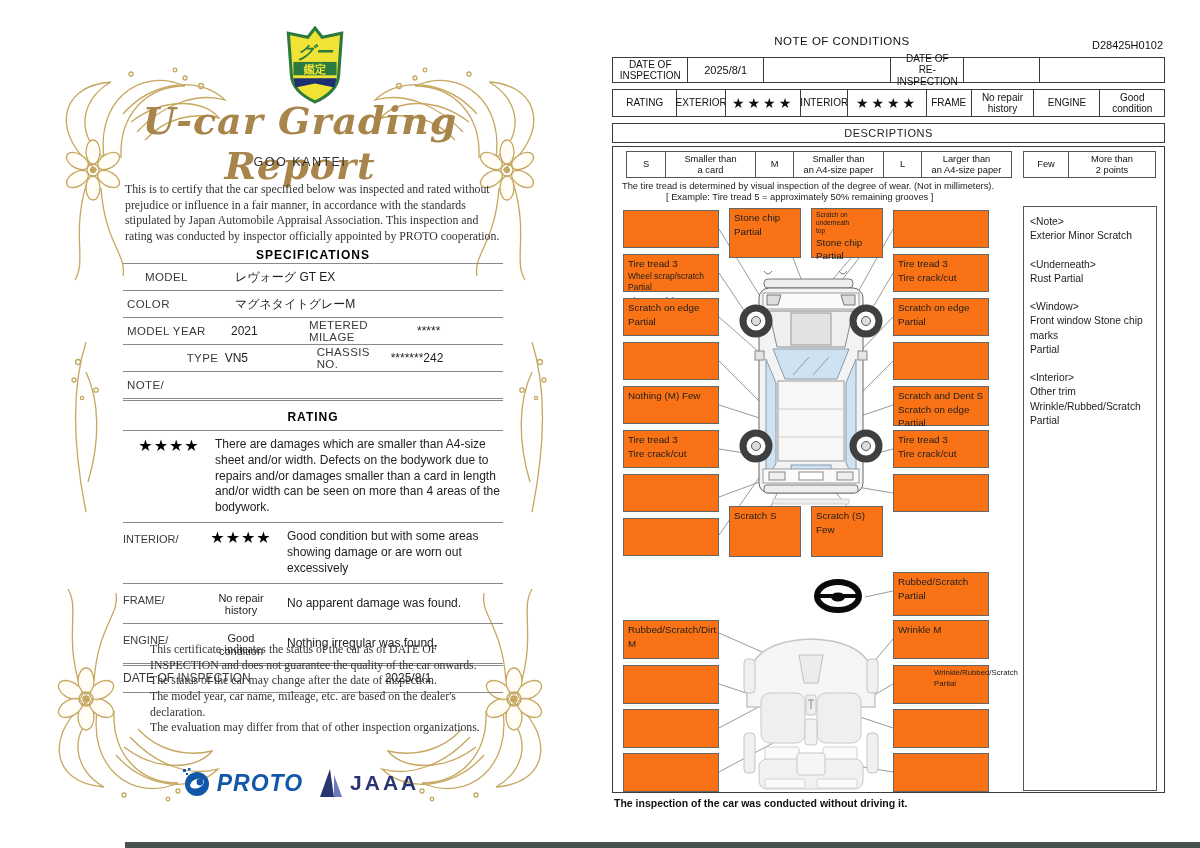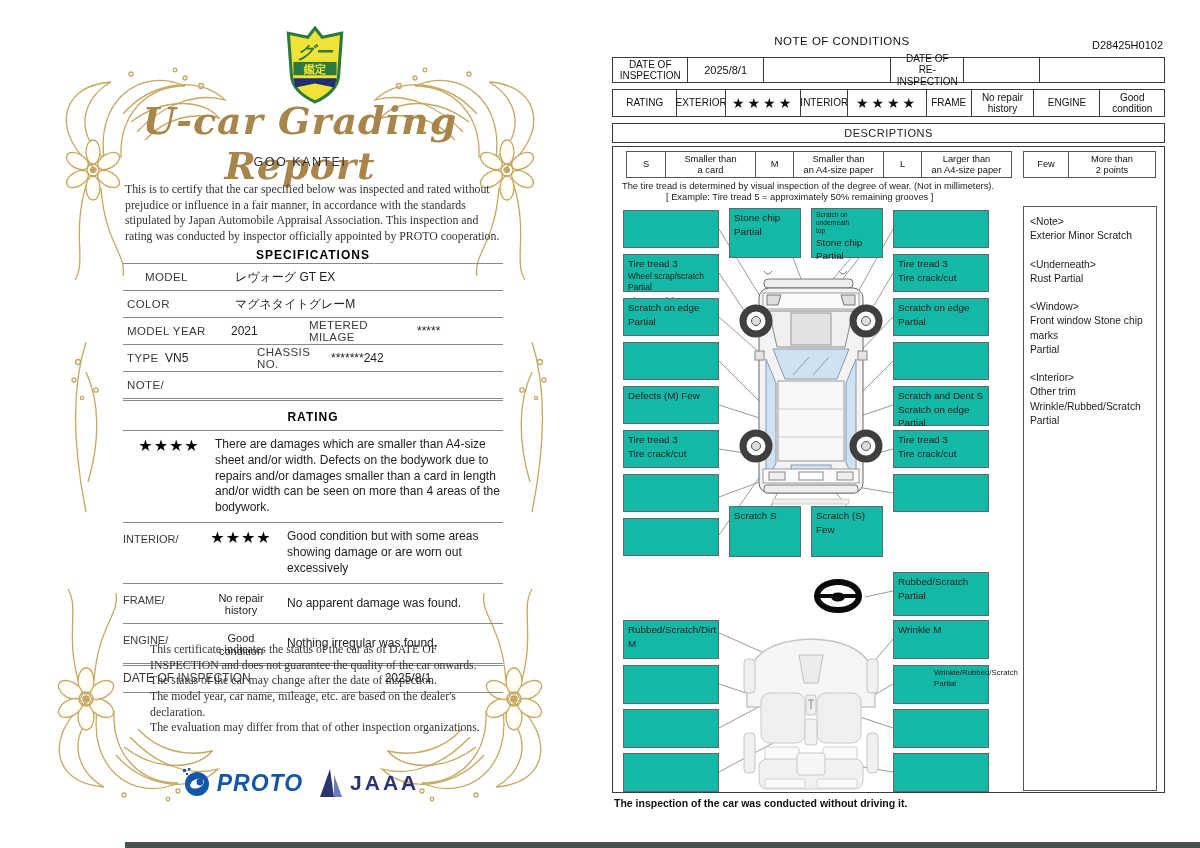--- a/index.html
+++ b/index.html
@@ -53,21 +53,21 @@
   #desc-bar{position:absolute;left:0;top:95px;width:553px;height:20px;border:1.5px solid #3c3c3c;
     box-sizing:border-box;display:flex;align-items:center;justify-content:center;
     font-size:11px;letter-spacing:.5px;}
   #main-box{position:absolute;left:0;top:118px;width:553px;height:647px;
     border:1.5px solid #3c3c3c;box-sizing:border-box;}
   .legend{position:absolute;display:flex;border:1px solid #555;height:27px;box-sizing:border-box;}
   .lcell{border-left:1px solid #555;display:flex;align-items:center;justify-content:center;
     text-align:center;font-size:9.3px;line-height:1.12;color:#111;box-sizing:border-box;}
   .lcell:first-child{border-left:none;}
   .tire-note{position:absolute;left:9px;font-size:9.3px;color:#222;}
-  .dbox{position:absolute;border:1px solid #666;background:#14b8a6;box-sizing:border-box;
+  .dbox{position:absolute;border:1px solid #666;background:#f97316;box-sizing:border-box;
     font-size:9.8px;line-height:1.4;padding:2px 4px;color:#1c1c1c;}
   .dbox span{display:block;}
   .sm{font-size:8.4px;}
   .tiny{font-size:6.6px;line-height:1.25;white-space:pre-line;}
   #notes-panel{position:absolute;left:410px;top:59px;width:134px;height:585px;
     border:1px solid #555;box-sizing:border-box;padding:8px 6px;font-size:10.3px;
     line-height:1.38;color:#1c1c1c;white-space:pre-line;}
   #footer-note{position:absolute;left:2px;top:769px;font-size:10.5px;font-weight:600;color:#111;}
   #bottom-strip{position:absolute;left:125px;top:842px;width:1075px;height:6px;
     background:#45524d;}
@@ -208,21 +208,21 @@
     <div class="lrow" style="height:26px;">
       <span class="lab" style="padding-left:4px;width:108px;">COLOR</span>
       <span class="val">マグネタイトグレーM</span>
     </div>
     <div class="lrow" style="height:26px;">
       <span class="lab" style="padding-left:4px;width:104px;">MODEL YEAR</span>
       <span class="val" style="width:78px;">2021</span>
       <span class="lab" style="width:108px;">METERED MILAGE</span>
       <span class="val">*****</span>
     </div>
-    <div class="lrow" style="height:26px;">
+    <div class="lrow" style="height:26px;justify-content:center;">
       <span class="lab" style="padding-left:4px;width:38px;">TYPE</span>
       <span class="val" style="width:92px;">VN5</span>
       <span class="lab" style="width:74px;">CHASSIS NO.</span>
       <span class="val">*******242</span>
     </div>
     <div class="lrow dbl" style="height:26px;">
       <span class="lab" style="padding-left:4px;">NOTE/</span>
     </div>
   </div>
 
@@ -443,21 +443,21 @@
     <div class="dbox" style="left:10px;top:107px;width:96px;height:38px;">
       <span>Tire tread 3</span>
       <span class="sm">Wheel scrap/scratch Partial</span>
       <span>Tire crack/cut</span>
     </div>
     <div class="dbox" style="left:10px;top:151px;width:96px;height:38px;">
       <span>Scratch on edge Partial</span>
     </div>
     <div class="dbox" style="left:10px;top:195px;width:96px;height:38px;"></div>
     <div class="dbox" style="left:10px;top:239px;width:96px;height:38px;">
-      <span>Defects (M) Few</span>
+      <span>Nothing (M) Few</span>
     </div>
     <div class="dbox" style="left:10px;top:283px;width:96px;height:38px;">
       <span>Tire tread 3</span>
       <span>Tire crack/cut</span>
     </div>
     <div class="dbox" style="left:10px;top:327px;width:96px;height:38px;"></div>
     <div class="dbox" style="left:10px;top:371px;width:96px;height:38px;"></div>
 
     <div class="dbox" style="left:116px;top:61px;width:72px;height:50px;">
       <span>Stone chip Partial</span>

